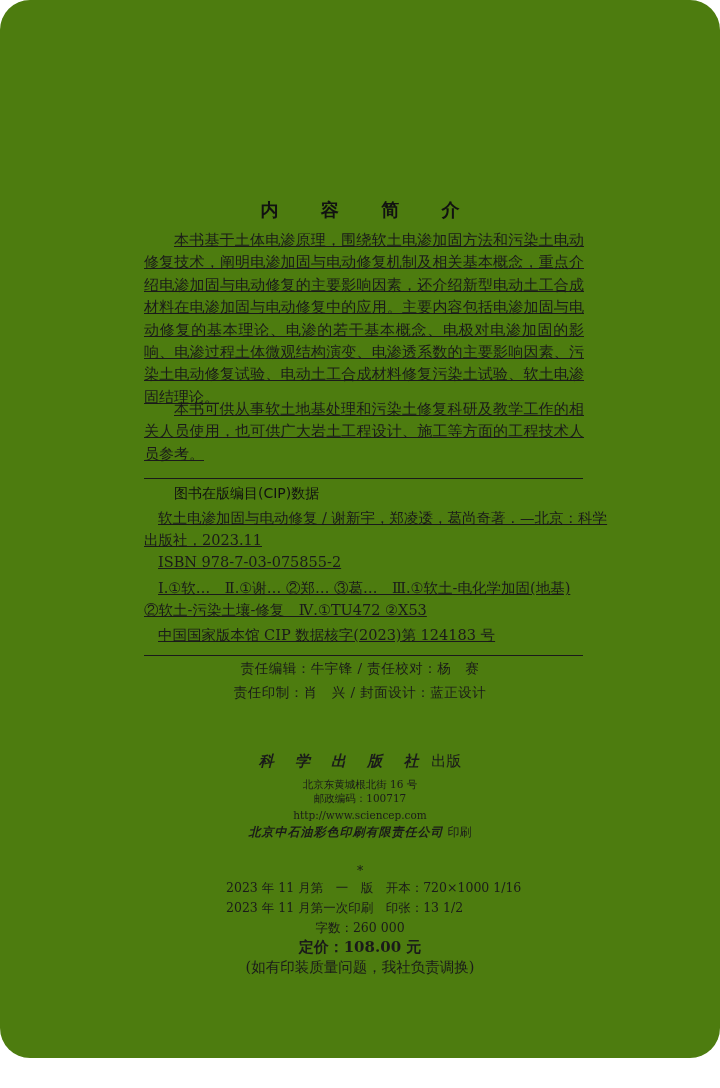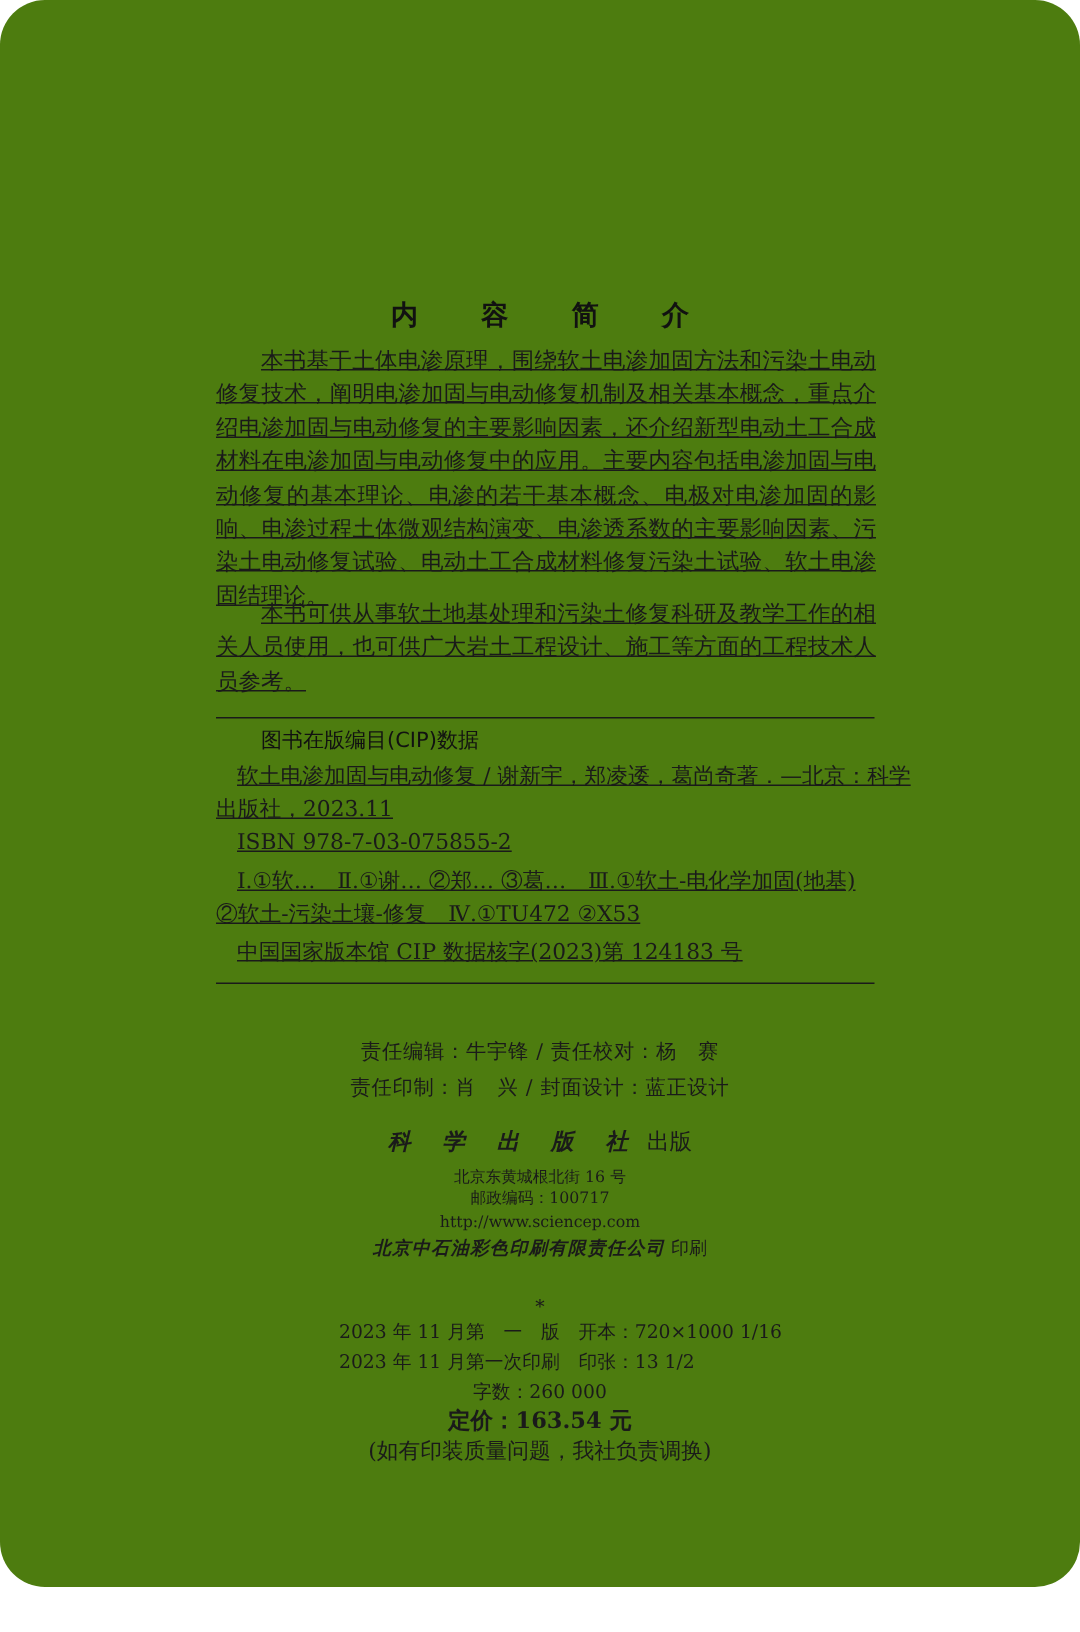--- a/index.html
+++ b/index.html
@@ -19,21 +19,21 @@
 
     .cip-box { position: absolute; left: 144px; width: 439px; top: 478px; height: 176px;
                border-top: 1.6px solid #1a1a1a; border-bottom: 1.6px solid #1a1a1a; }
     .cip-title { position: absolute; left: 14px; top: 6px; font-family: "DejaVu Sans", "Liberation Sans", sans-serif;
                  font-weight: normal; font-size: 14px; color: #111; padding-left: 16px; }
     .cip-line { position: absolute; left: 0; width: 439px; font-size: 14.5px; line-height: 20px; color: #1a1a1a;
                 white-space: nowrap; text-decoration: underline; }
     .indent { padding-left: 14px; }
 
     .credits { position: absolute; left: 0; width: 720px; text-align: center; font-size: 13.5px;
-               color: #1a1a1a; letter-spacing: 0.5px; margin-top: 32px; }
+               color: #1a1a1a; letter-spacing: 0.5px; }
 
     .pub { position: absolute; left: 0; width: 720px; text-align: center; color: #1a1a1a; }
     .pub-name { font-size: 15px; top: 755px; }
     .pub-name .brand { font-weight: bold; letter-spacing: 8px; font-style: italic; }
     .small { font-size: 10.5px; }
     .med { font-size: 12.5px; }
     .printer { font-size: 12px; }
     .printer .brand { font-weight: bold; font-style: italic; letter-spacing: 1px; }
     .price { font-size: 15px; font-weight: bold; }
     .note { font-size: 14.5px; }
@@ -75,16 +75,16 @@
   <div class="pub small" style="top:809px">http://www.sciencep.com</div>
   <div class="pub printer" style="top:824px">
     <span class="brand">北京中石油彩色印刷有限责任公司</span>
     <span>印刷</span>
   </div>
   <div class="pub med" style="top:863px">*</div>
 
   <div class="ed-line" style="top:880px">2023 年 11 月第　一　版　开本：720×1000 1/16</div>
   <div class="ed-line" style="top:900px">2023 年 11 月第一次印刷　印张：13 1/2</div>
   <div class="pub med" style="top:920px">字数：260 000</div>
-  <div class="pub price" style="top:938px">定价：163.54 元</div>
+  <div class="pub price" style="top:938px">定价：108.00 元</div>
   <div class="pub note" style="top:958px">(如有印装质量问题，我社负责调换)</div>
 
 </div>
 
 </body></html>

